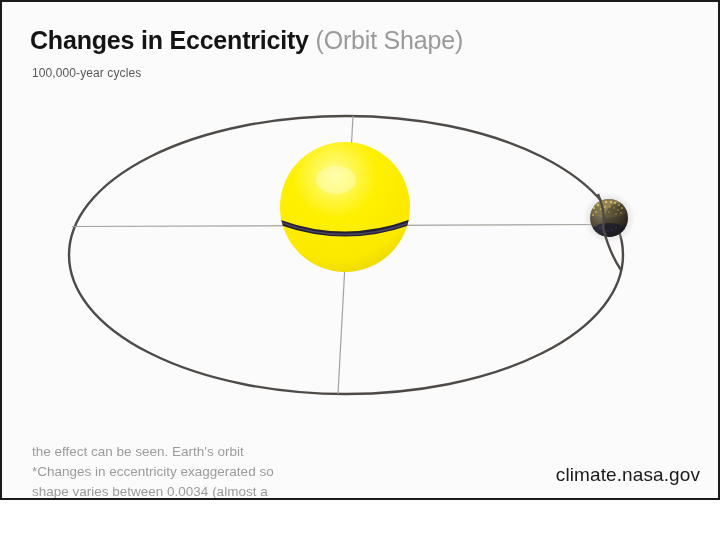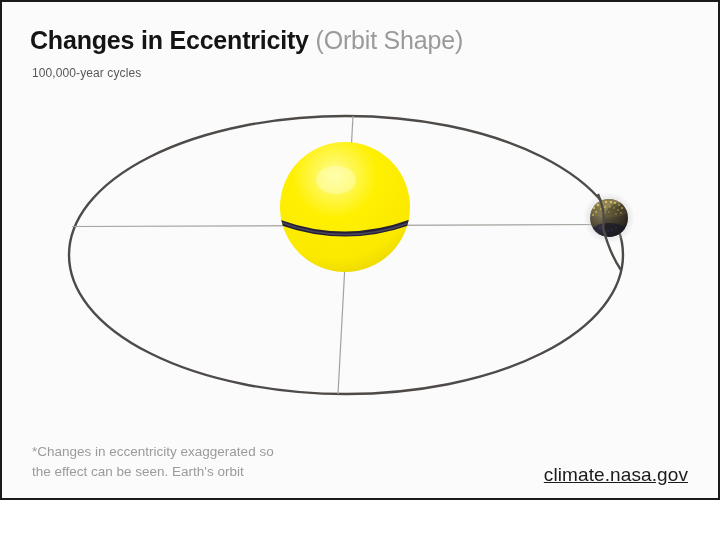--- a/index.html
+++ b/index.html
@@ -54,26 +54,25 @@
     width: 330px;
     font-size: 13.5px;
     line-height: 20px;
     color: #9b9b9b;
   }
   #footnote .fn-line { display: block; }
 
   
   #attribution {
     position: absolute;
-    right: 30px;
+    right: 18px;
     bottom: 12px;
     font-size: 19px;
     color: #1b1b1b;
     letter-spacing: 0.1px;
-    text-decoration: underline;
   }
 
   
   #diagram {
     position: absolute;
     left: 0;
     top: 0;
     width: 720px;
     height: 540px;
   }
@@ -191,19 +190,20 @@
     </svg>
   </div>
 
   <div id="title-block">
     <span id="title-main">Changes in Eccentricity </span><span id="title-sub">(Orbit Shape)</span>
   </div>
 
   <div id="subtitle">100,000-year cycles</div>
 
   <div id="footnote">
+    <span class="fn-line">the effect can be seen. Earth's orbit</span>
     <span class="fn-line">*Changes in eccentricity exaggerated so</span>
-    <span class="fn-line">the effect can be seen. Earth's orbit</span>
+    <span class="fn-line">shape varies between 0.0034 (almost a</span>
   </div>
 
   <div id="attribution">climate.nasa.gov</div>
 
 </div>
 
 </body></html>

